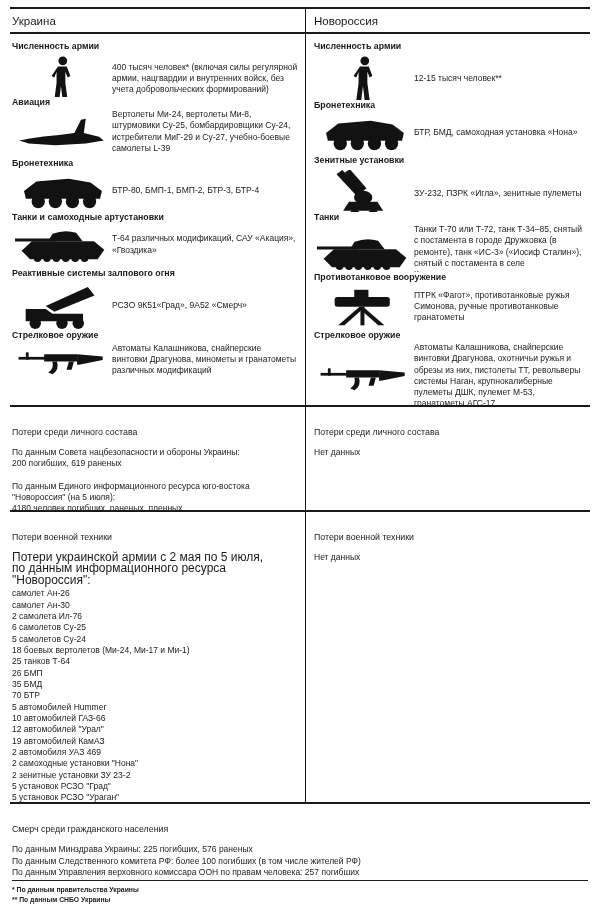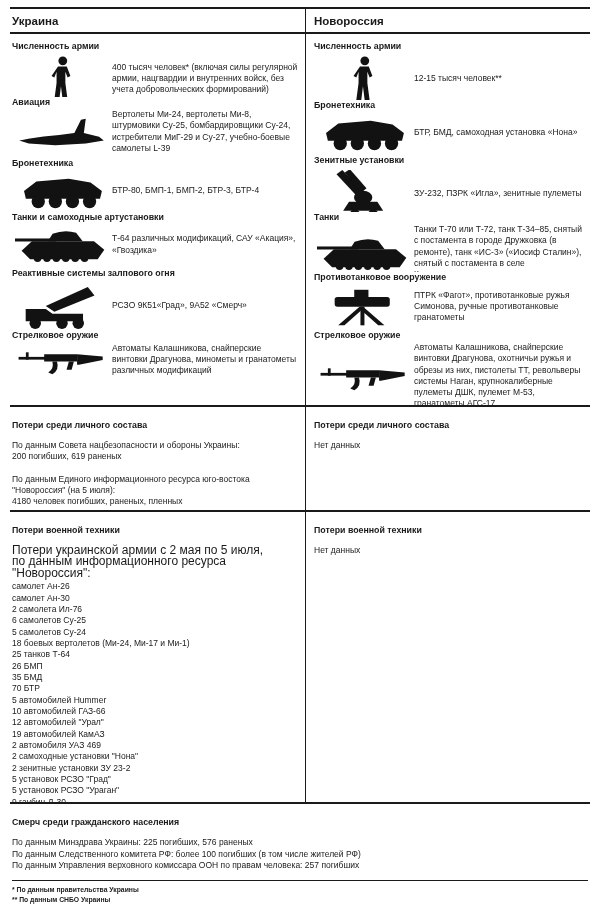--- a/index.html
+++ b/index.html
@@ -1,31 +1,31 @@
 <!DOCTYPE html>
 <html><head>
 <meta charset="utf-8">
 <style>
   html,body{margin:0;padding:0;background:#fff;}
   body{width:600px;height:921px;overflow:hidden;font-family:"Liberation Sans",sans-serif;color:#1a1a1a;}
   .page{padding:7px 10px 0 10px;box-sizing:border-box;}
   .grid{display:grid;grid-template-columns:295px 1fr;border-top:2px solid #1a1a1a;}
   .cell{box-sizing:border-box;padding-left:2px;}
   .cell.right{border-left:1.5px solid #1a1a1a;padding-left:8px;}
-  .header-cell{height:25px;display:flex;align-items:center;font-size:11.5px;font-weight:bold;border-bottom:2px solid #1a1a1a;}
+  .header-cell{height:25px;display:flex;align-items:center;font-size:11.5px;font-weight:normal;border-bottom:2px solid #1a1a1a;}
   .weapons{height:371px;padding-top:7px;overflow:hidden;}
   .section{overflow:hidden;}
   .sec-heading{font-size:8.8px;font-weight:bold;line-height:11px;margin-bottom:1px;}
   .sec-row{display:flex;align-items:center;}
   .icon-cell{width:100px;min-width:100px;display:flex;justify-content:center;padding-top:3px;}
   .icon svg{fill:#121212;display:block;}
   .sec-text{flex:1;font-size:8.5px;line-height:11.3px;padding-right:6px;}
   .loss-row-personnel{height:105px;border-top:2px solid #1a1a1a;padding-top:13px;overflow:hidden;}
   .loss-row-equipment{height:294px;border-top:2px solid #1a1a1a;padding-top:13px;overflow:hidden;border-bottom:2px solid #1a1a1a;}
-  .loss-heading{font-size:8.8px;font-weight:bold;line-height:11px;margin-bottom:9px;}
+  .loss-heading{font-size:8.8px;font-weight:normal;line-height:11px;margin-bottom:9px;margin-top:7px;}
   .loss-par{font-size:8.5px;line-height:11.3px;white-space:pre-line;margin:0 0 11px 0;max-width:280px;}
   .loss-text{font-size:8.5px;line-height:11.3px;}
   .equip-intro{font-size:12px;line-height:11.4px;max-width:255px;margin-bottom:2px;}
   .list-line{font-size:8.5px;line-height:11.35px;}
   .civilian{height:76px;box-sizing:border-box;padding:13px 2px 0 2px;overflow:hidden;}
   .civ-lines .list-line{line-height:11.5px;}
   .footnotes{border-top:1.5px solid #1a1a1a;margin:0 2px;padding:4px 0 0 0;}
   .footnote{font-size:6.8px;line-height:9.5px;font-weight:bold;color:#222;}
 </style>
 </head>

